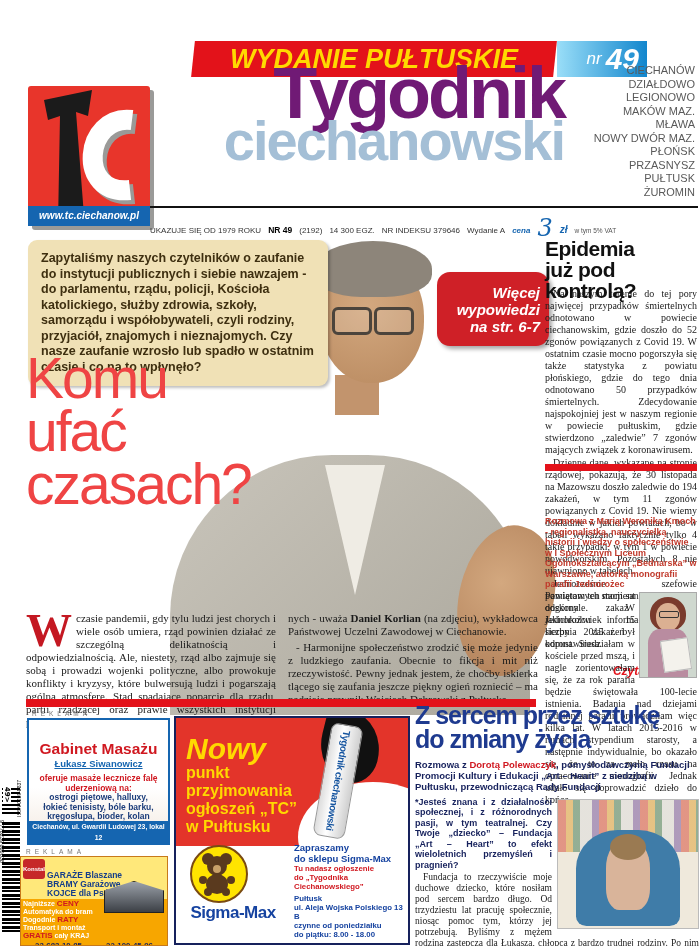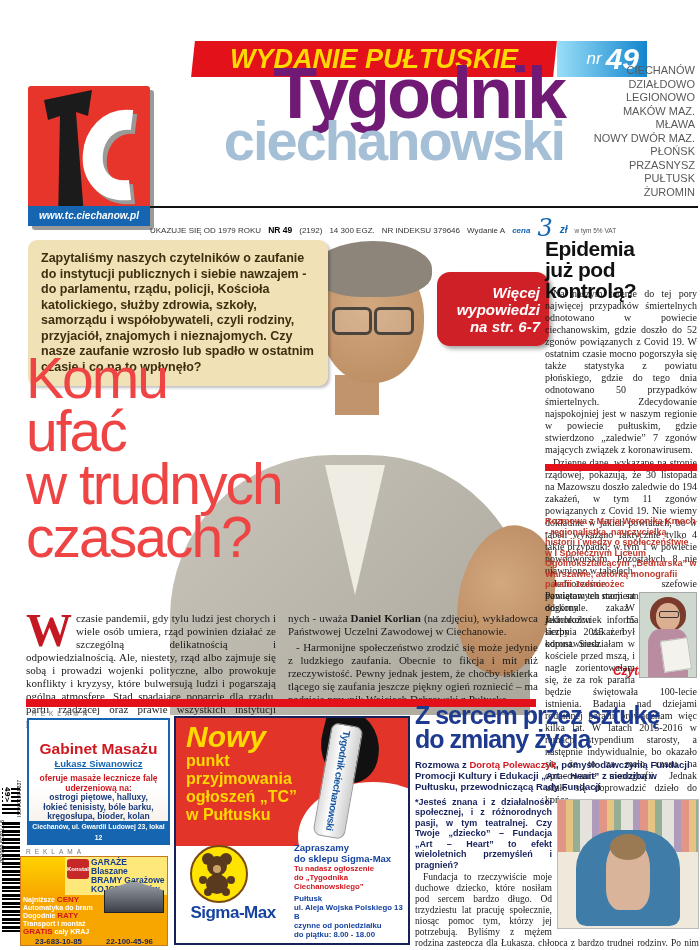--- a/index.html
+++ b/index.html
@@ -85,21 +85,21 @@
      box-sizing:border-box;text-align:center;overflow:hidden;}
   .am-title{color:#d01820;font-weight:900;font-size:15.5px;margin-top:20px;}
   .am-name{color:#1565b0;font-weight:bold;font-size:9.5px;text-decoration:underline;}
   .am-l1{color:#d01820;font-weight:bold;font-size:8.5px;margin-top:4px;}
   .am-l2{color:#1b3c7a;font-weight:bold;font-size:8.5px;line-height:9.5px;padding:0 12px;}
   .am-tel{color:#1565b0;font-weight:900;font-size:13px;margin-top:3px;padding-left:40px;}
   .am-addr{position:absolute;left:0;bottom:0;width:100%;background:#1565b0;color:#fff;font:bold 6.8px/11px "Liberation Sans",sans-serif;}
 
   .ad-gar{left:20px;top:856px;width:148px;height:90px;border:1px solid #c7791b;box-sizing:border-box;overflow:hidden;
      background:linear-gradient(180deg,#ffd200 0%,#f7a600 45%,#f7a600 100%);font-family:"Liberation Sans",sans-serif;}
-  .ag-top{background:#ffe87a;padding:1px 2px 1px 26px;position:relative;margin-left:44px;}
+  .ag-top{background:#ffe87a;padding:14px 2px 1px 26px;position:relative;}
   .ag-logo{position:absolute;left:2px;top:2px;width:22px;height:20px;background:#c62828;color:#fff;font:bold 6px/20px "Liberation Sans",sans-serif;text-align:center;border-radius:3px;}
   .ag-line{color:#153d8a;font-weight:900;font-size:8.5px;line-height:9px;}
   .ag-feat{font-size:7px;line-height:8px;color:#fff;font-weight:bold;padding:1px 2px;width:80px;}
   .ag-feat b{color:#d01820;font-size:8px;}
   .ag-pic{position:absolute;right:3px;top:24px;width:58px;height:30px;background:linear-gradient(180deg,#9aa0a8,#3c4046);border:1px solid #222;
      clip-path:polygon(0 30%,50% 0,100% 30%,100% 100%,0 100%);}
   .ag-phones{display:grid;grid-template-columns:1fr 1fr;color:#15215e;font-weight:900;font-size:7.8px;line-height:8.6px;text-align:center;padding:1px 2px;}
 
   .barcode{left:2px;top:788px;width:18px;height:158px;}
   .bc-49{height:26px;background:repeating-linear-gradient(0deg,#000 0 2px,#fff 2px 4px);position:relative;}
@@ -108,21 +108,21 @@
   .bc-issn{position:absolute;right:-2px;top:-40px;writing-mode:vertical-rl;transform:rotate(180deg);font-size:5px;color:#000;}
   .bc-num{position:absolute;left:-3px;top:0px;writing-mode:vertical-rl;font-size:5.5px;color:#000;}
 
   .ad-tc{left:174px;top:716px;width:236px;height:229px;border:2px solid #16215c;background:#fff;box-sizing:border-box;overflow:hidden;}
   .tc-red{position:absolute;left:0;top:0;width:100%;height:128px;background:#e3342a;}
   .tc-red::after{content:"";position:absolute;right:-40px;bottom:-46px;width:150px;height:110px;background:#fff;border-radius:50%;}
   .tc-black{position:absolute;right:28px;top:-6px;width:60px;height:70px;background:#111;border-radius:10% 60% 40% 60%;transform:rotate(14deg);}
   .tc-roll{position:absolute;right:54px;top:6px;width:30px;height:112px;background:linear-gradient(90deg,#ddd,#fff 40%,#cfcfcf);border:1px solid #999;
      border-radius:8px;transform:rotate(10deg);display:flex;align-items:center;justify-content:center;}
   .tc-roll span{writing-mode:vertical-rl;font:900 10px "Liberation Sans",sans-serif;color:#15549f;letter-spacing:-.5px;}
-  .tc-txt{position:absolute;left:10px;top:4px;color:#ffd900;font-weight:900;}
+  .tc-txt{position:absolute;left:10px;top:16px;color:#ffd900;font-weight:900;}
   .tc-l1{font-size:30px;font-style:italic;line-height:1;}
   .tc-l2{font-size:16px;line-height:18px;}
   .tc-low{position:absolute;left:0;bottom:0;width:100%;height:100px;}
   .sig-circle{position:absolute;left:14px;top:2px;width:54px;height:54px;background:#ffe400;border:2px solid #7a4a12;border-radius:50%;}
   .sig-name{position:absolute;left:2px;top:60px;width:110px;text-align:center;color:#1643a0;font-weight:900;font-size:17px;letter-spacing:-.5px;}
   .sig-txt{position:absolute;left:118px;top:0px;width:112px;font-size:7.8px;line-height:9px;}
   .sg-b1{color:#1643a0;font-weight:900;font-size:9.5px;line-height:10.5px;}
   .sg-red{color:#d01820;font-weight:bold;}
   .sg-blue{color:#1643a0;font-weight:bold;}
 
@@ -212,21 +212,20 @@
     <div>
       <div>Więcej</div>
       <div>wypowiedzi</div>
       <div>na str. 6-7</div>
     </div>
   </div>
 
   <div class="abs headline">
     <div>Komu</div>
     <div>ufać</div>
-    <div>w trudnych</div>
     <div>czasach?</div>
   </div>
 
   <div class="abs lead-cols">
     <div class="col">
       <span class="dropcap">W</span>
       <span>czasie pandemii, gdy tylu ludzi jest chorych i wiele osób umiera, rząd powinien działać ze szczególną delikatnością i odpowiedzialnością. Ale, niestety, rząd albo zajmuje się sobą i prowadzi wojenki polityczne, albo prowokuje konflikty i kryzysy, które bulwersują ludzi i pogarszają ogólną atmosferę. Stąd spadające poparcie dla rządu, partii rządzącej oraz prawie wszystkich instytucji publicz-</span>
     </div>
     <div class="col">
       <span>nych - uważa </span><b>Daniel Korlian</b><span> (na zdjęciu), wykładowca Państwowej Uczelni Zawodowej w Ciechanowie.</span>

